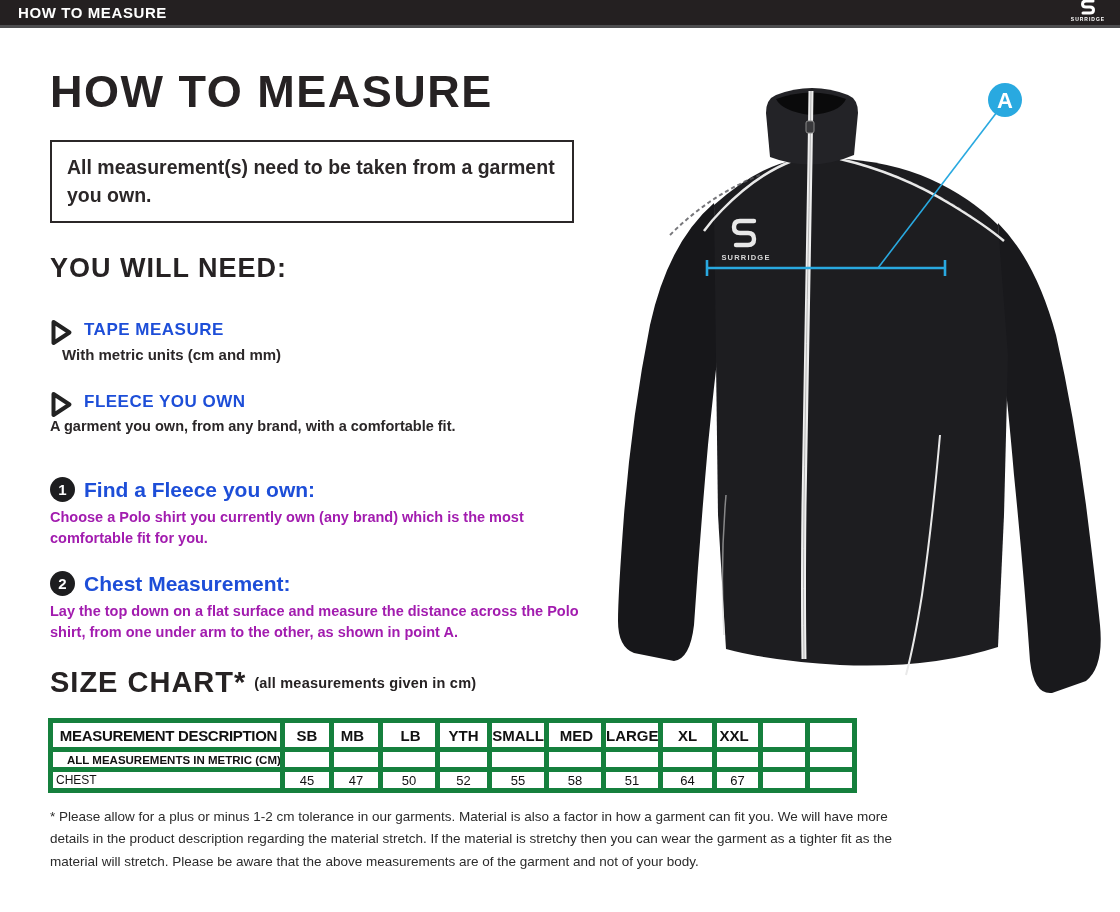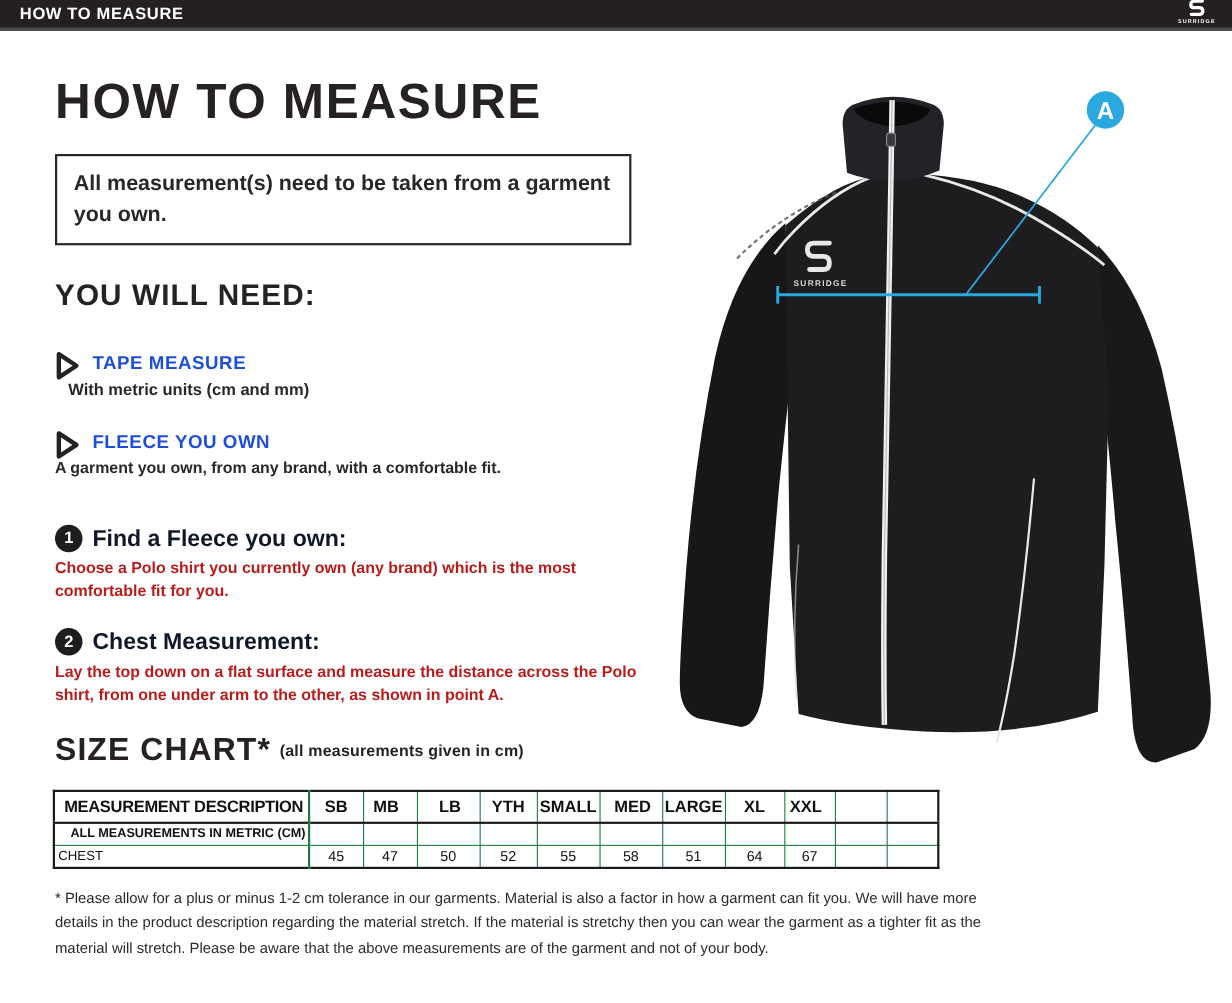--- a/index.html
+++ b/index.html
@@ -24,32 +24,32 @@
   #need-heading { left:50px; top:253px; font-size:27px; font-weight:bold;
             letter-spacing:1px; color:#262223; }
 
   .need-item-label { font-size:17px; font-weight:bold; letter-spacing:.5px; color:#1d4ed8; }
   .need-item-desc  { font-size:15px; font-weight:bold; color:#2b2728; }
   .tri-icon { width:23px; height:27px; }
 
   .step-circle { width:25px; height:25px; border-radius:50%; background:#1d1d1f;
             color:#ffffff; font-size:15px; font-weight:bold;
             display:flex; align-items:center; justify-content:center; }
-  .step-title { font-size:21px; font-weight:bold; color:#0f172a; }
-  .step-desc  { font-size:14.5px; font-weight:bold; color:#b91c1c; line-height:21px; width:548px; }
+  .step-title { font-size:21px; font-weight:bold; color:#1d4ed8; }
+  .step-desc  { font-size:14.5px; font-weight:bold; color:#a21caf; line-height:21px; width:548px; }
 
   #chart-heading { left:50px; top:666px; font-size:29px; font-weight:bold;
             letter-spacing:1px; color:#262223; }
   #chart-subheading { font-size:14.5px; font-weight:bold; letter-spacing:.2px;
             vertical-align:4px; margin-left:8px; }
 
   
   #size-table { left:48px; top:718px; border-collapse:collapse; table-layout:fixed;
             width:804px; background:#fff; }
-  #size-table td, #size-table th { border:1px solid #15803d; color:#111;
+  #size-table td, #size-table th { border:5px solid #15803d; color:#111;
             overflow:hidden; white-space:nowrap; }
   #size-table { border:2px solid #1a1a1a; }
   #size-table tr.hdr th { height:29px; font-size:15px; font-weight:bold; text-align:center; }
   #size-table th.desc { font-size:16px; letter-spacing:-.3px; text-align:left; padding-left:4px;
             border-right-width:2px; }
   #size-table td.desc { border-right-width:2px; }
   #size-table tr.hdr  { border-bottom:2px solid #1a1a1a; }
   #size-table tr.metric td { height:20px; font-size:11.5px; font-weight:bold; padding-left:14px; }
   #size-table tr.vals td { height:21px; font-size:13px; text-align:center; }
   #size-table tr.vals td.desc { text-align:left; padding-left:3px; font-size:12px; }

